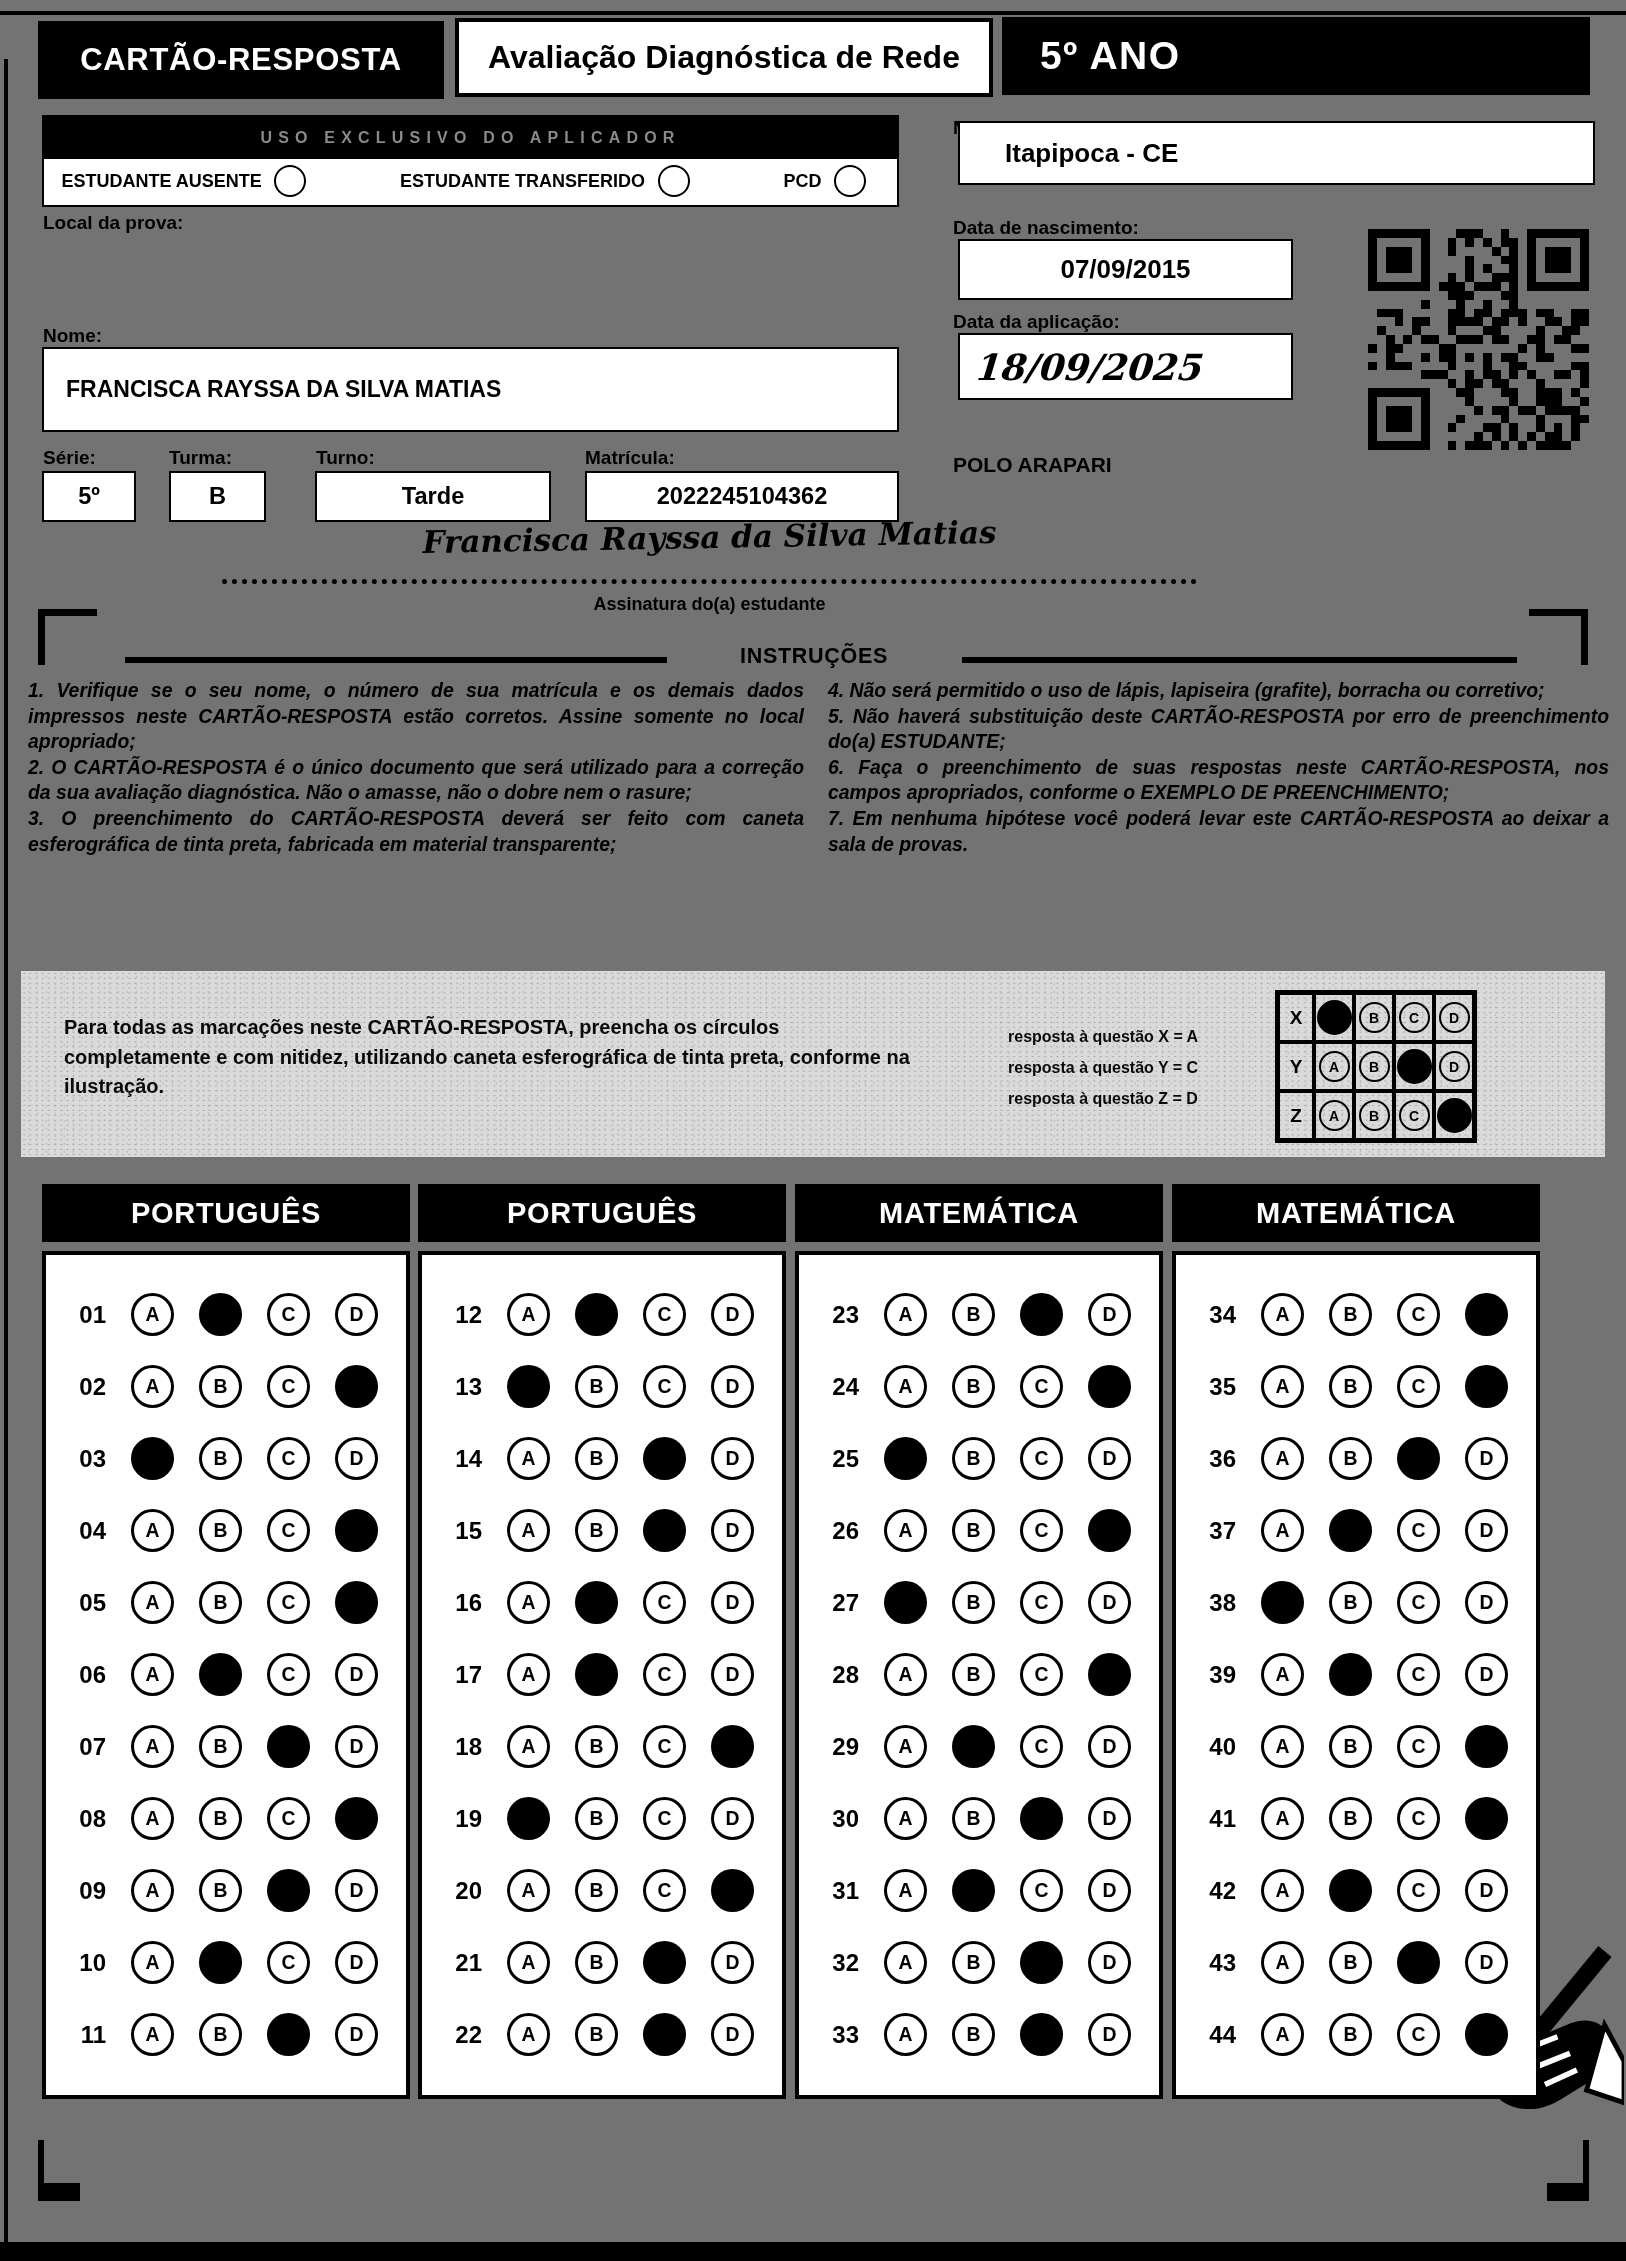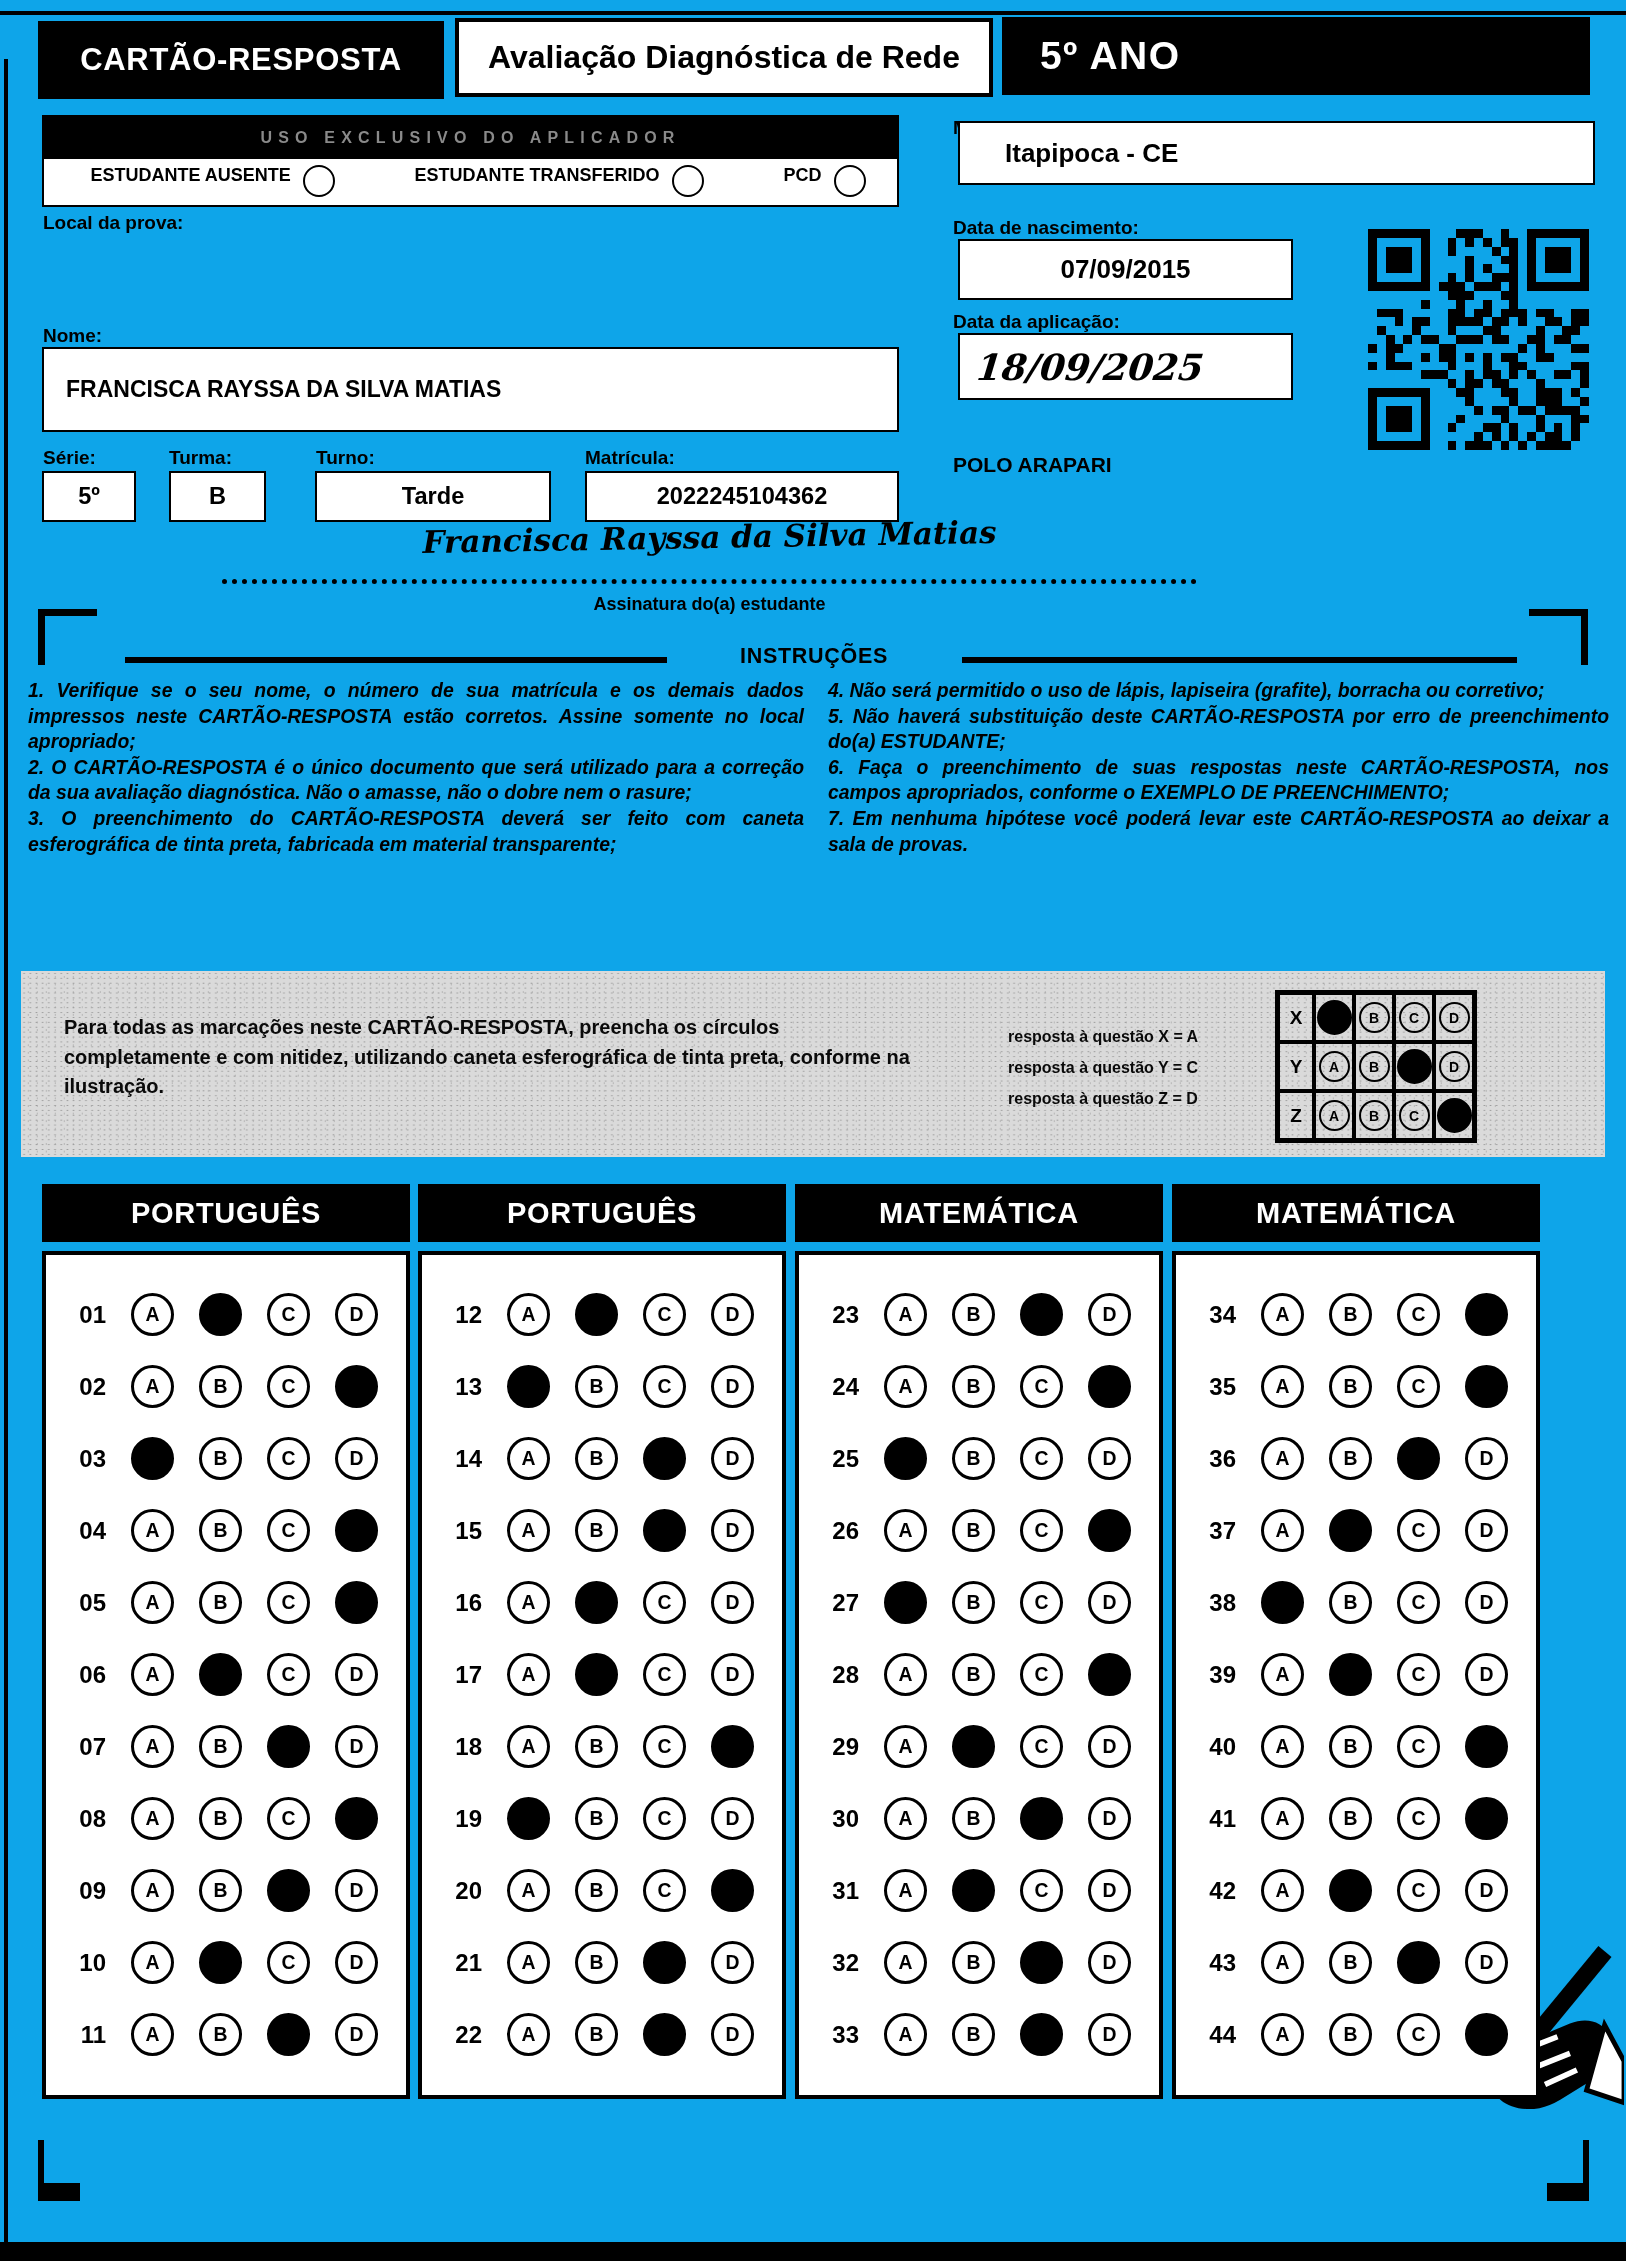--- a/index.html
+++ b/index.html
@@ -1,31 +1,31 @@
 <!DOCTYPE html>
 <html style="font-size:11px"><head>
 <meta charset="utf-8">
 <style>
   html,body{margin:0;padding:0;background:#fff;}
-  .page{position:relative;width:1627px;height:2261px;background:#0ea5e9;overflow:hidden;
+  .page{position:relative;width:1627px;height:2261px;background:#737373;overflow:hidden;
         font-family:"Liberation Sans",sans-serif;color:#000;}
   .abs{position:absolute;box-sizing:border-box;}
   .blackbox{background:#000;color:#fff;display:flex;align-items:center;justify-content:center;font-weight:bold;}
   .line{background:#000;}
   
   .hdr-card{left:38px;top:21px;width:406px;height:78px;font-size:31px;letter-spacing:0.7px;}
   .hdr-assess{left:455px;top:18px;width:538px;height:79px;border:4.2px solid #000;background:#fff;
               display:flex;align-items:center;justify-content:center;font-weight:bold;font-size:32px;}
   .hdr-grade{left:1002px;top:16.7px;width:588px;height:78px;justify-content:flex-start;padding-left:38px;font-size:39px;letter-spacing:1.4px;}
   
   .applicator{left:42px;top:115px;width:857px;height:92px;border:2.8px solid #000;background:#fff;}
   .app-bar{height:42px;background:#000;display:flex;align-items:center;justify-content:center;
            color:#8a8a8a;font-weight:bold;font-size:16px;letter-spacing:6.2px;}
   .app-row{height:44px;display:flex;align-items:center;padding:0 31px 0 17.4px;justify-content:space-between;}
-  .cb-group{display:flex;margin-left:29px;}
+  .cb-group{display:flex;align-items:center;}
   .cb-label{font-weight:bold;font-size:18px;margin-right:12.5px;}
   .cb-circle{width:28px;height:28px;border:2.8px solid #000;border-radius:50%;background:#fff;}
   
   .flabel{font-weight:bold;font-size:19px;}
   .fbox{border:2.8px solid #000;background:#fff;display:flex;align-items:center;font-weight:bold;}
   .fbox.center{justify-content:center;}
   .hand{font-family:"DejaVu Serif",serif;font-style:italic;font-weight:bold;}
   
   .qr{left:1362px;top:229px;width:233px;height:221px;}
   .qr svg{width:100%;height:100%;shape-rendering:crispEdges;}

